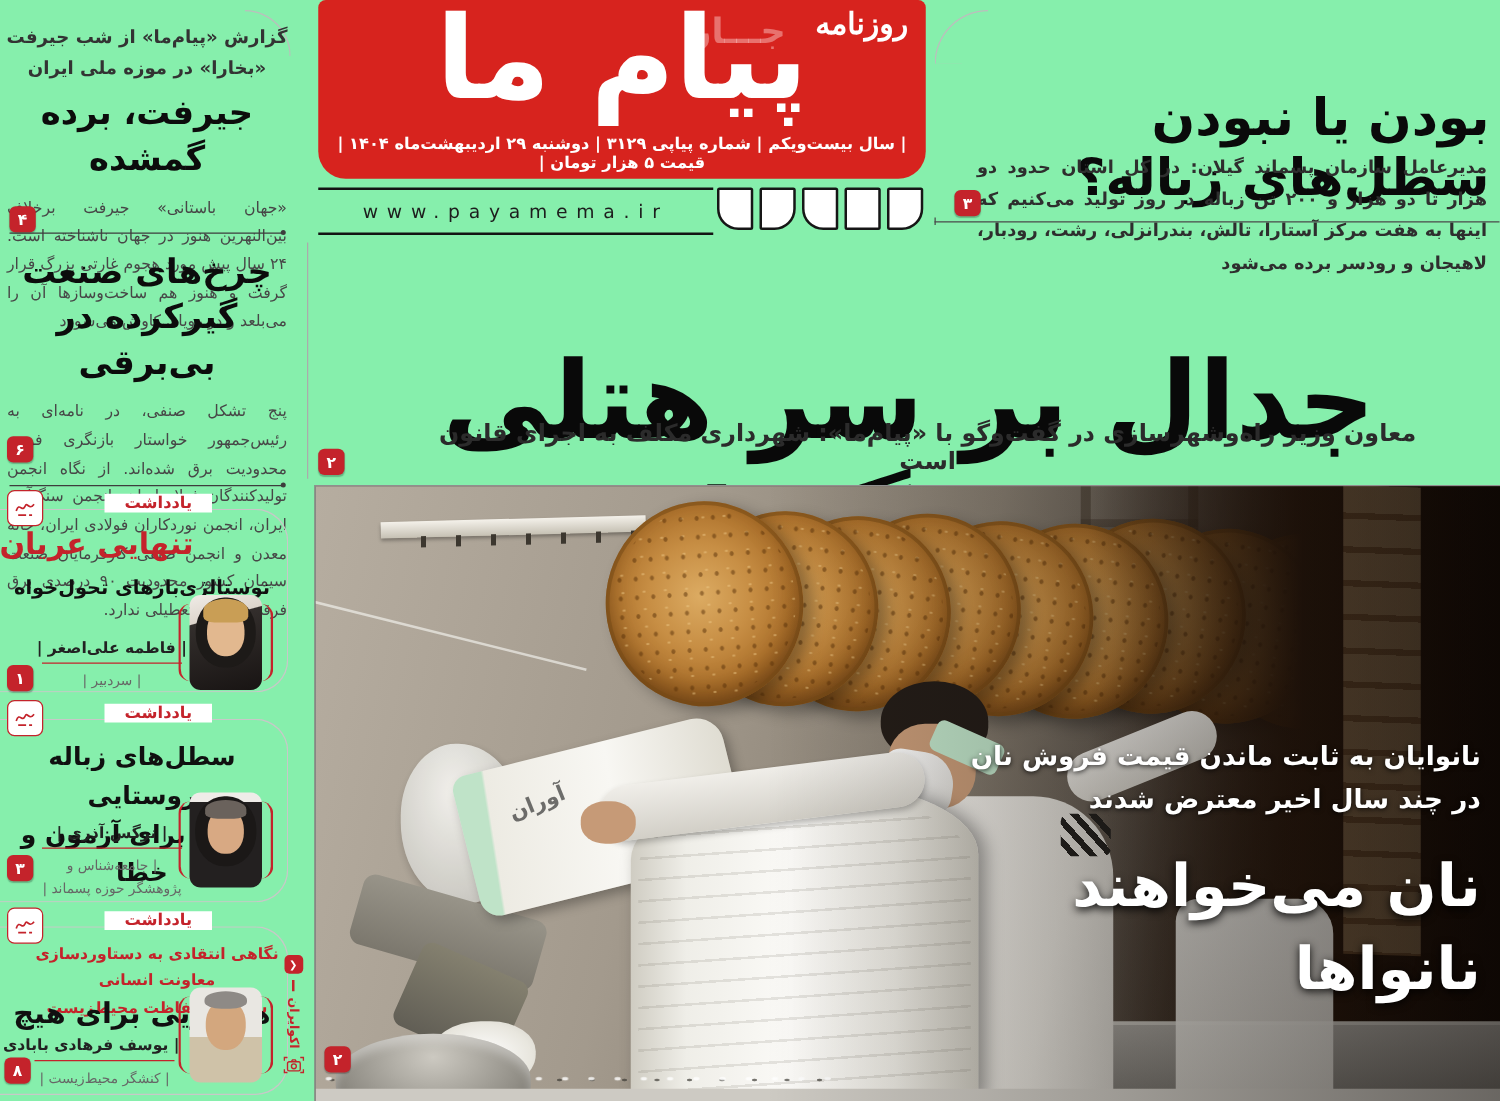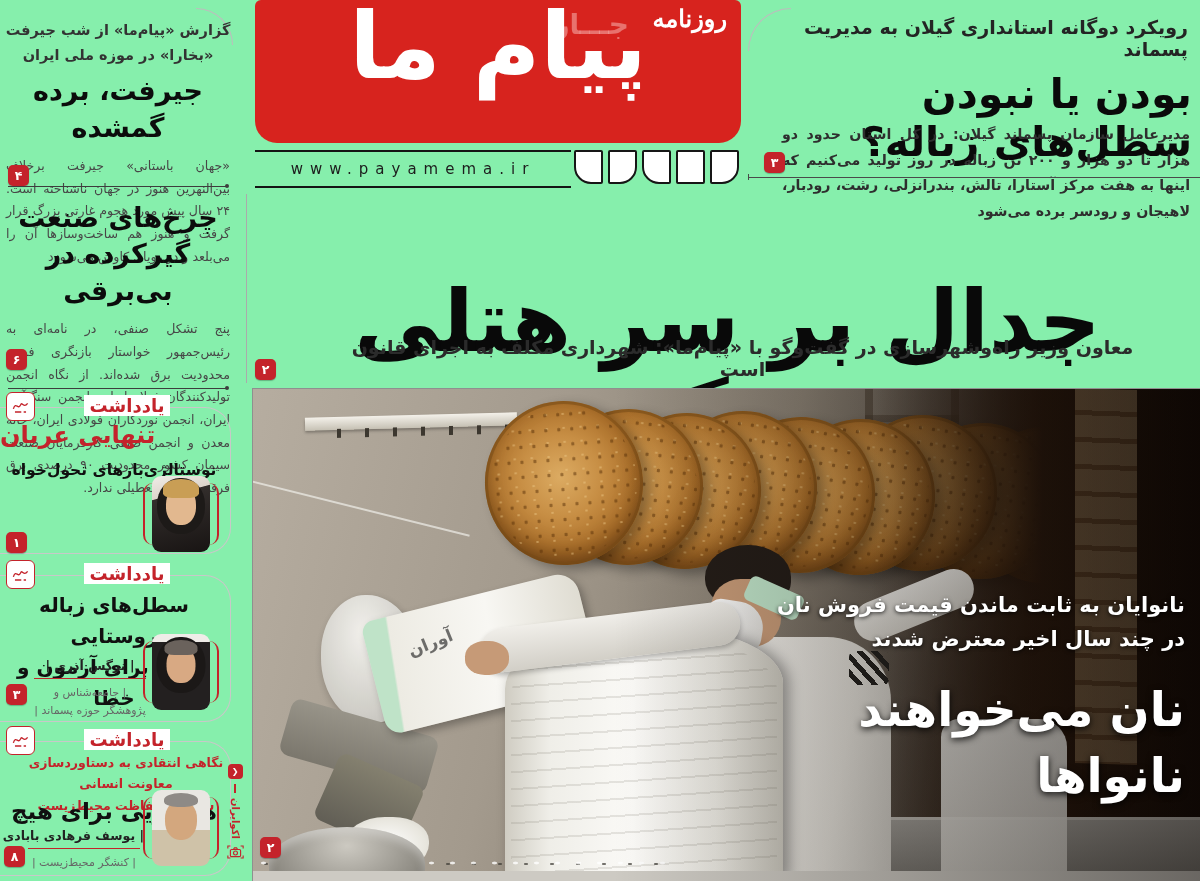--- a/index.html
+++ b/index.html
@@ -19,21 +19,21 @@
   .lc-kicker{font-size:14.5px;font-weight:bold;color:#333;text-align:center;line-height:1.7;}
   .lc-head{margin:6px 0 0;font-size:27px;font-weight:900;color:#0c0c0c;text-align:center;line-height:1.35;letter-spacing:-.5px;}
   .lc-body{margin:9px 2px 0;font-size:12.6px;color:#474747;text-align:justify;line-height:1.8;}
   .note{position:absolute;left:0;width:234px;}
   .note-box{position:absolute;left:-26px;right:3px;border:1.2px solid #c8c8c8;border-left:none;
             border-radius:0 26px 26px 0;}
   .note-top{position:absolute;top:0;left:0;right:0;height:26px;z-index:3;}
   .stamp{position:absolute;left:6px;top:-2px;width:27px;height:27px;border:1.6px solid #c4232b;border-radius:6px;
          background:#fff;display:flex;align-items:center;justify-content:center;}
   .note-label{position:absolute;left:84px;top:1px;width:86px;text-align:center;background:#fff;
-              color:#c4232b;font-size:18px;font-weight:800;}
+              color:#c4232b;font-size:13px;font-weight:800;}
   .note-title-red{font-size:24px;font-weight:900;color:#c4232b;text-align:left;line-height:1.3;}
   .note-title{font-size:20px;font-weight:900;color:#101010;text-align:center;line-height:1.55;}
   .note-kicker{font-size:12.5px;font-weight:bold;color:#c4232b;text-align:center;line-height:1.7;}
   .author-block{position:absolute;left:30px;width:120px;text-align:center;}
   .author{font-size:12.5px;font-weight:bold;color:#222;white-space:nowrap;}
   .author-rule{height:0;border-top:1.6px solid #c4232b;margin:5px 4px;}
   .role{font-size:11px;color:#666;line-height:1.6;}
   .avatar-frame{position:absolute;right:24px;width:58px;height:76px;}
   .avatar-frame::before,.avatar-frame::after{content:'';position:absolute;top:7px;bottom:7px;width:12px;}
   .avatar-frame::before{left:-9px;border-left:2px solid #c4232b;border-radius:10px 0 0 10px;}
@@ -168,20 +168,25 @@
       <span class="stamp">
         <svg width="19" height="19" viewBox="0 0 24 24">
             <path d="M3 15 C6 5,9 17,12 10 C14 5,16 15,21 8" stroke="#c4232b" stroke-width="1.7" fill="none"></path>
             <path d="M5 19 h8 M16 19 h3" stroke="#c4232b" stroke-width="1.7" fill="none"></path>
           </svg>
       </span>
       <span class="note-label">یادداشت</span>
     </div>
     <div class="note-title-red" style="position:absolute;top:26px;left:0;right:6px;">تنهایی عریان</div>
     <div class="note-title" style="position:absolute;top:64px;left:0;right:6px;font-size:15.5px;">نوستالژی‌بازهای تحول‌خواه</div>
+    <div class="author-block" style="top:116px;">
+      <div class="author">| فاطمه علی‌اصغر |</div>
+      <div class="author-rule"></div>
+      <div class="role">| سردبیر |</div>
+    </div>
     <div class="avatar-frame" style="top:82px;">
         <div class="avatar av1"></div>
       </div>
     <span class="badge" style="left:6px;top:138px;">۱</span>
   </section>
 
   <section class="note" style="top:562px;height:164px;">
     <div class="note-box" style="top:13px;bottom:4px;"></div>
     <div class="note-top">
       <span class="stamp">
@@ -232,36 +237,36 @@
     <div class="avatar-frame" style="top:62px;">
         <div class="avatar av3"></div>
       </div>
     <span class="badge" style="left:4px;top:118px;">۸</span>
   </section>
 
   <header class="abs masthead">
     <span class="mh-watermark">جـــار</span>
     <span class="mh-label">روزنامه</span>
     <div class="mh-logo">پیام ما</div>
+    <div class="mh-info">|  سال بیست‌ویکم  |  شماره پیاپی ۳۱۲۹  |  دوشنبه ۲۹ اردیبهشت‌ماه ۱۴۰۴  |  قیمت ۵ هزار تومان  |</div>
   </header>
 
   <div class="abs www-strip">
     <div class="www-text">www.payamema.ir</div>
     <div class="logo-shapes">
       <div class="shape sh-bl"></div>
       <div class="shape sh-br"></div>
       <div class="shape sh-bl"></div>
       <div class="shape sh-sq"></div>
       <div class="shape sh-br"></div>
     </div>
   </div>
 
   <article class="abs tr-art">
     <div class="arc-tl" style="left:-4px;top:4px;width:42px;height:42px;"></div>
-    <div class="tr-kicker">رویکرد دوگانه استانداری گیلان به مدیریت پسماند</div>
     <h1 class="tr-head">بودن یا نبودن سطل‌های زباله؟</h1>
     <p class="tr-sum">مدیرعامل سازمان پسماند گیلان: در کل استان حدود دو هزار تا دو هزار و ۲۰۰ تن زباله در روز تولید می‌کنیم که اینها به هفت مرکز آستارا، تالش، بندرانزلی، رشت، رودبار، لاهیجان و رودسر برده می‌شود</p>
     <span class="badge" style="left:12px;top:148px;">۳</span>
   </article>
   <div class="abs tr-line"></div>
 
   <div class="abs v-div"></div>
   <section class="abs lead">
     <h1 class="lead-head">جدال بر سر هتلی روی گسل</h1>
     <div class="lead-sub">معاون وزیر راه‌وشهرسازی در گفت‌وگو با «پیام‌ما»: شهرداری مکلف به اجرای قانون است</div>

